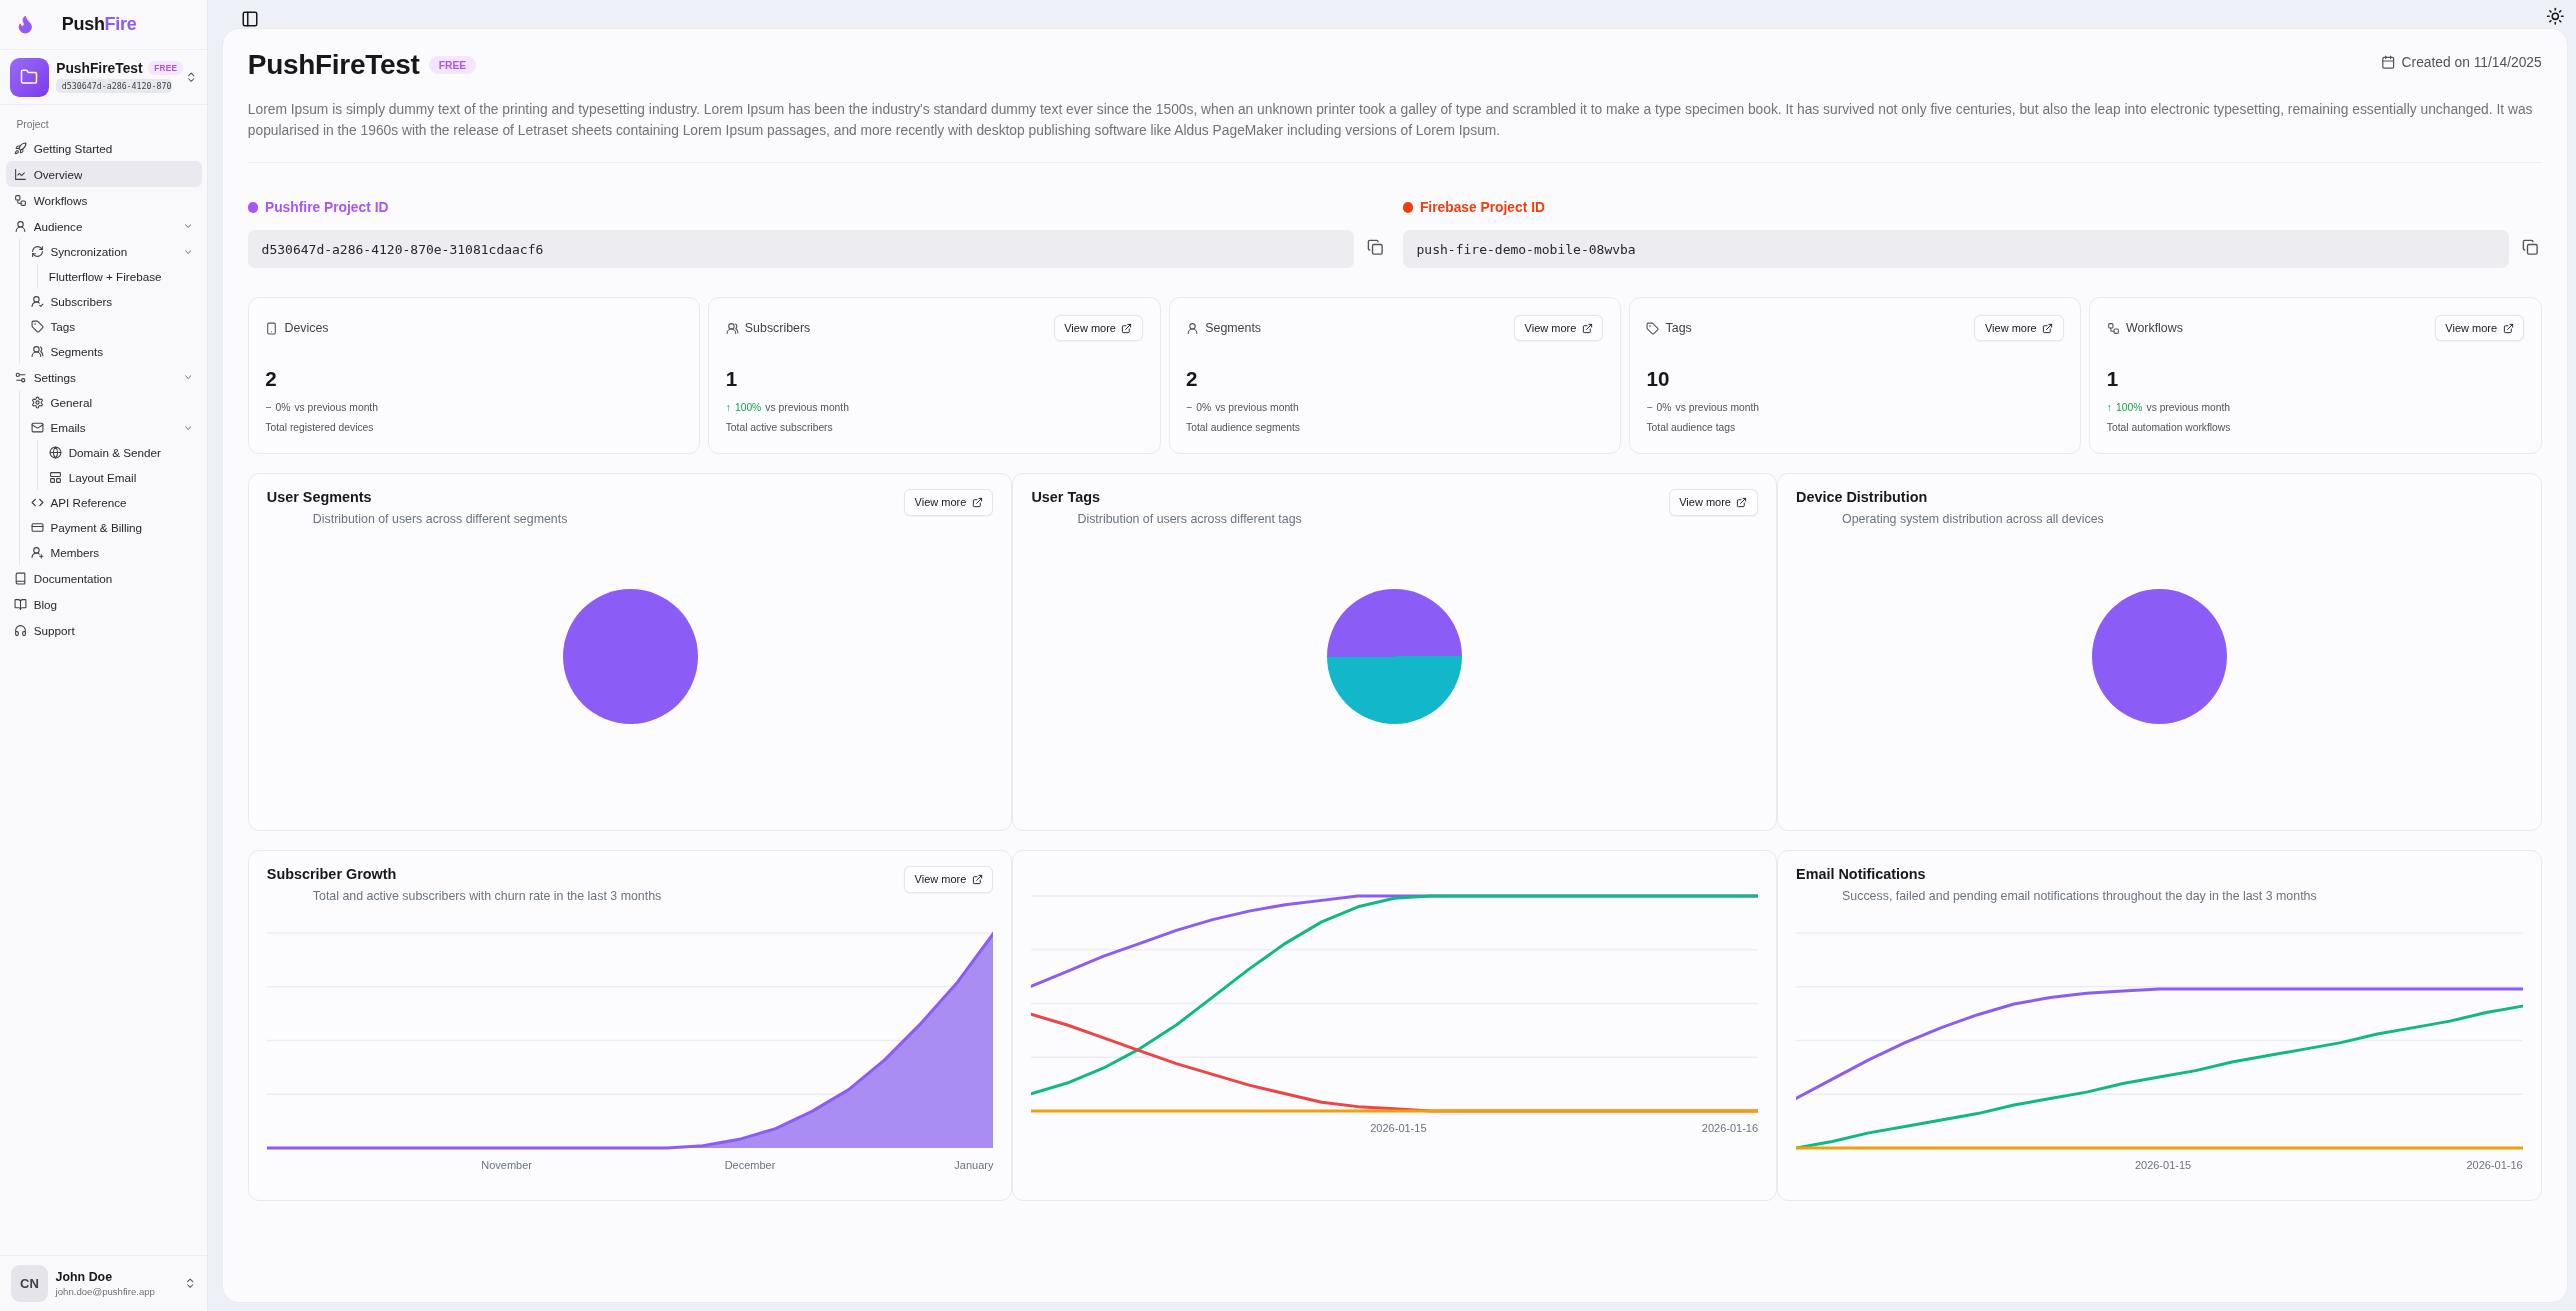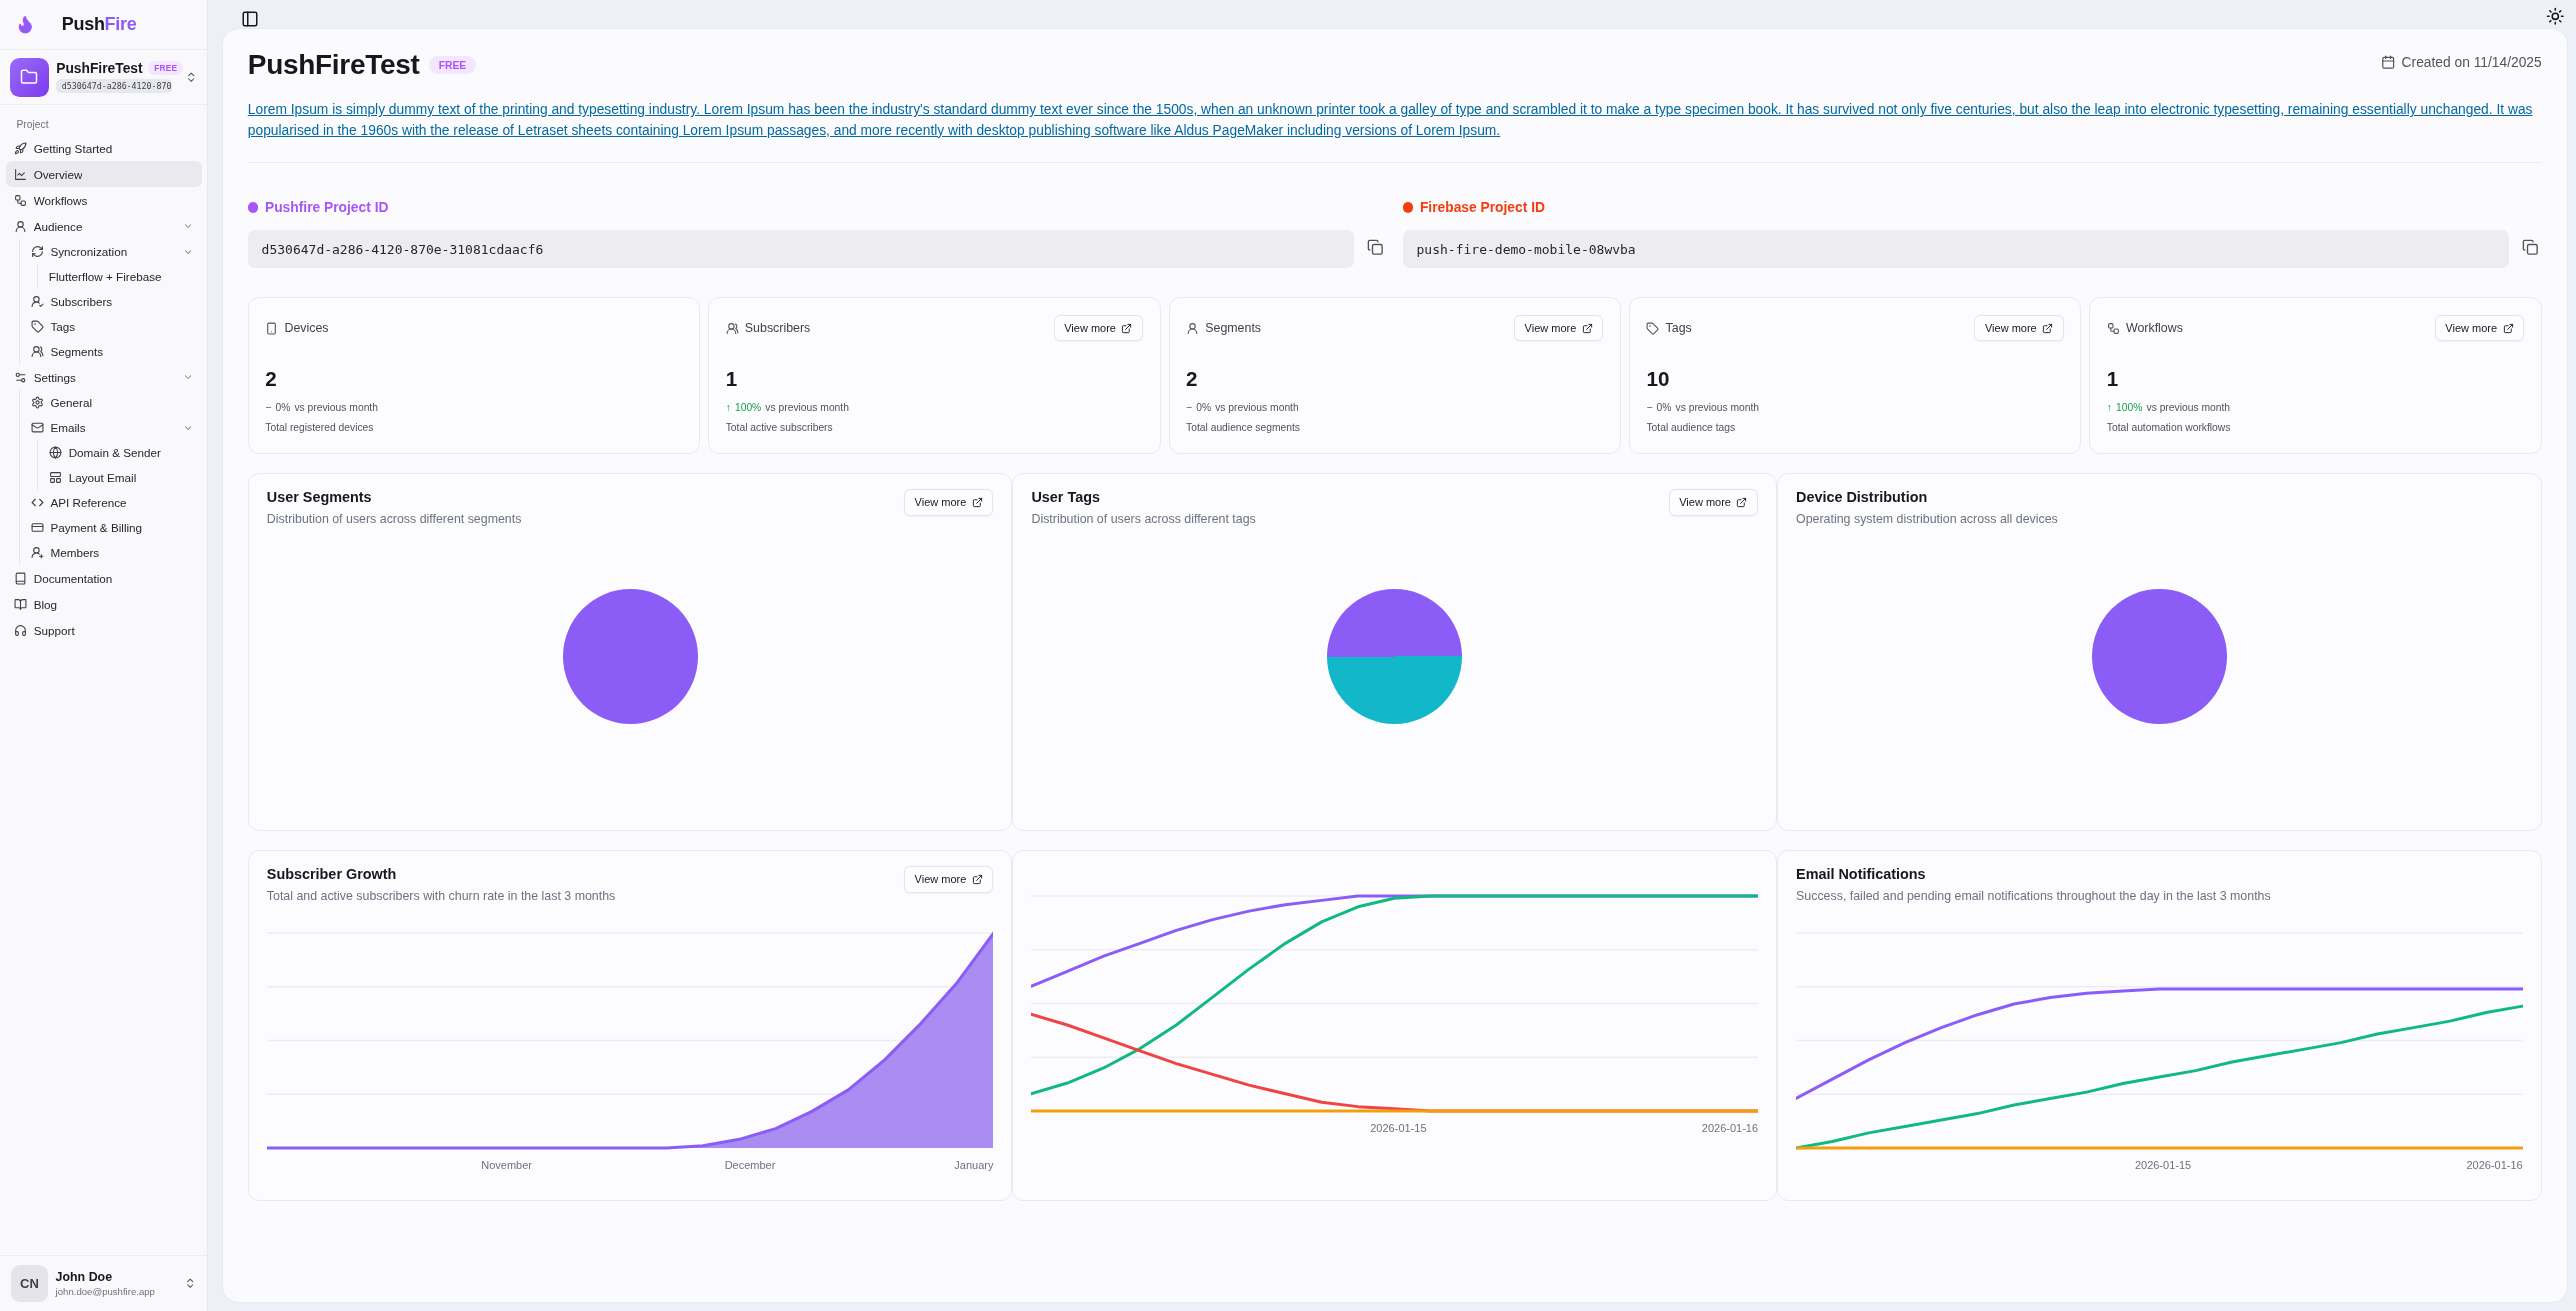--- a/index.html
+++ b/index.html
@@ -60,21 +60,21 @@
     background:#fbfbfe; border:0.7px solid #e9eaf2; border-radius:16.5px; padding:20.6px 25px; overflow:hidden; }
 
   .head-row { display:flex; align-items:flex-start; justify-content:space-between; }
   .title-wrap { display:flex; align-items:center; gap:9.6px; }
   .page-title { font-size:28px; font-weight:800; letter-spacing:-0.3px; }
   .badge-free-lg { background:#f3e6fe; color:#a855f7; font-size:10.3px; font-weight:bold;
     padding:3.4px 9.6px; border-radius:687px; }
   .created { display:flex; align-items:center; gap:6.2px; font-size:13.8px; color:#52525b; margin-top:5.5px; }
   .created svg { width:14.4px; height:14.4px; stroke:#52525b; }
 
-  .descr { margin-top:19px; font-size:13.8px; line-height:20.6px; color:#0369a1; max-width:2325px;text-decoration:underline; }
+  .descr { margin-top:19px; font-size:13.8px; line-height:20.6px; color:#737373; max-width:2325px; }
 
   .ids-divider { border-top:0.7px solid #ebebf2; margin-top:20.6px; }
   .ids-row { display:flex; gap:16px; margin-top:37px; }
   .id-col { flex:1; min-width:0; }
   .id-label { display:flex; align-items:center; gap:6.9px; font-size:13.8px; font-weight:bold; }
   .id-label .dot { width:10.3px; height:10.3px; border-radius:50%; }
   .id-col.pushfire .id-label { color:#a855f7; } .id-col.pushfire .dot { background:#a855f7; }
   .id-col.firebase .id-label { color:#f43d0e; } .id-col.firebase .dot { background:#f43d0e; }
   .id-input-row { display:flex; align-items:center; gap:9.6px; margin-top:15px; }
   .id-input { flex:1; background:#ececf1; border-radius:6.9px; padding:11.7px 13.8px;
@@ -98,21 +98,21 @@
   .stat-change .chg-icon, .stat-change .chg-val { color:#52525b; }
   .stat-card.up .chg-icon, .stat-card.up .chg-val { color:#16a34a; }
   .stat-caption { margin-top:9px; font-size:10.3px; color:#52525b; }
 
   
   .panel-row { display:flex; margin-top:19px; }
   .panel-card { flex:1; min-width:0; background:#fcfcfe; border:0.7px solid #e9e9f1; border-radius:11px;
     padding:15px 18px; }
   .panel-head { display:flex; align-items:flex-start; }
   .panel-title { font-size:14.4px; font-weight:bold; }
-  .panel-sub { font-size:12.4px; color:#6b7280; margin-top:6.9px; }
+  .panel-sub { font-size:12.4px; color:#6b7280; margin-top:6.9px;margin-left:46px; }
   .pies .panel-card { height:358px; }
   .lines-row .panel-card { height:351px; }
   .pie-area { height:261px; display:flex; align-items:center; justify-content:center; }
   .pie { width:135px; height:135px; border-radius:50%; }
   .plot { margin-top:23.4px; }
   .axis { position:relative; height:19px; margin-top:5.5px; }
   .axis span { position:absolute; top:0; font-size:11px; color:#6b7280; white-space:nowrap; }
 </style>
 </head>
 <body>

